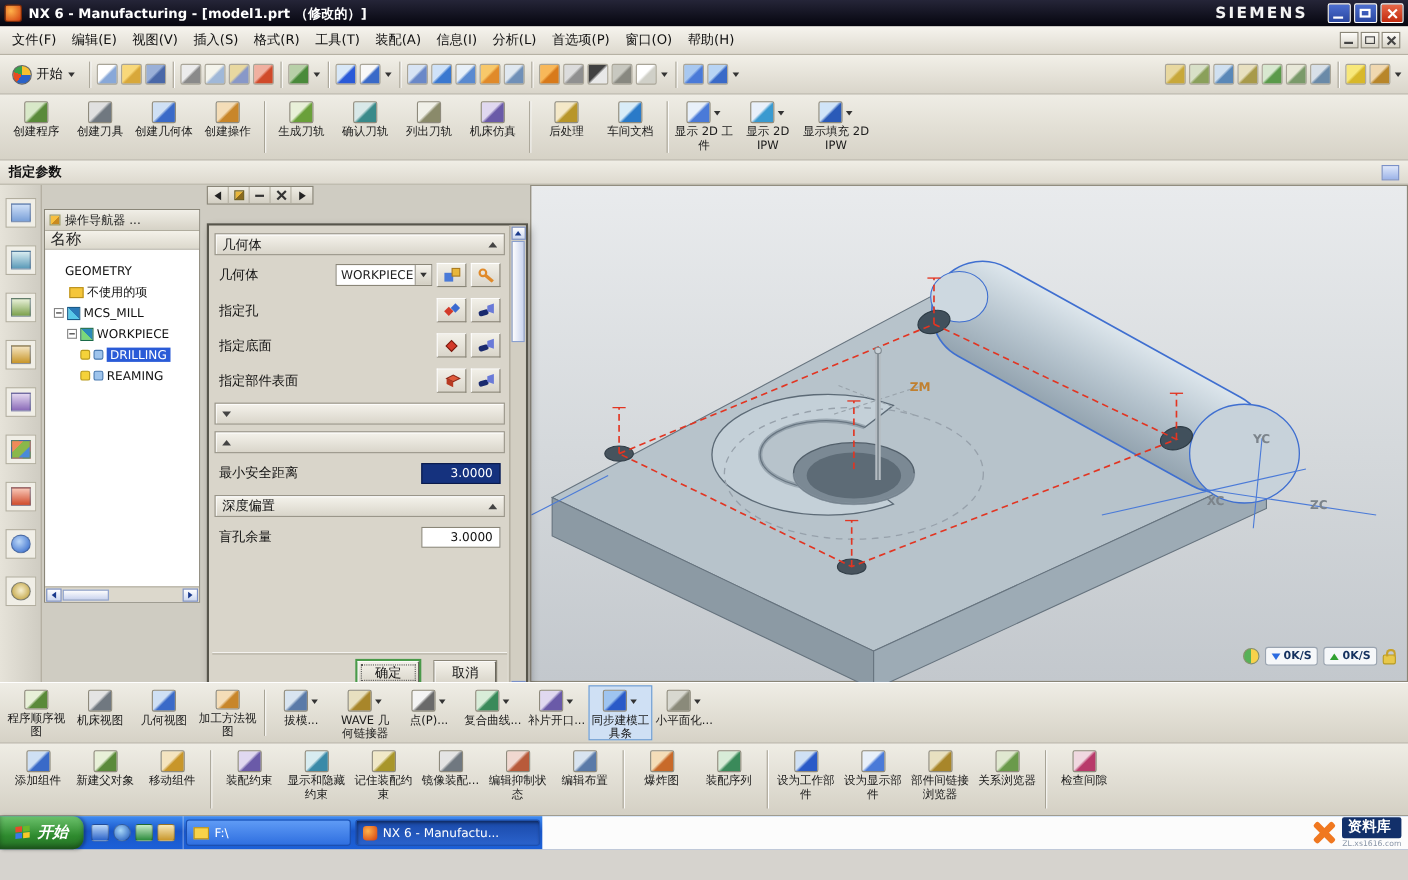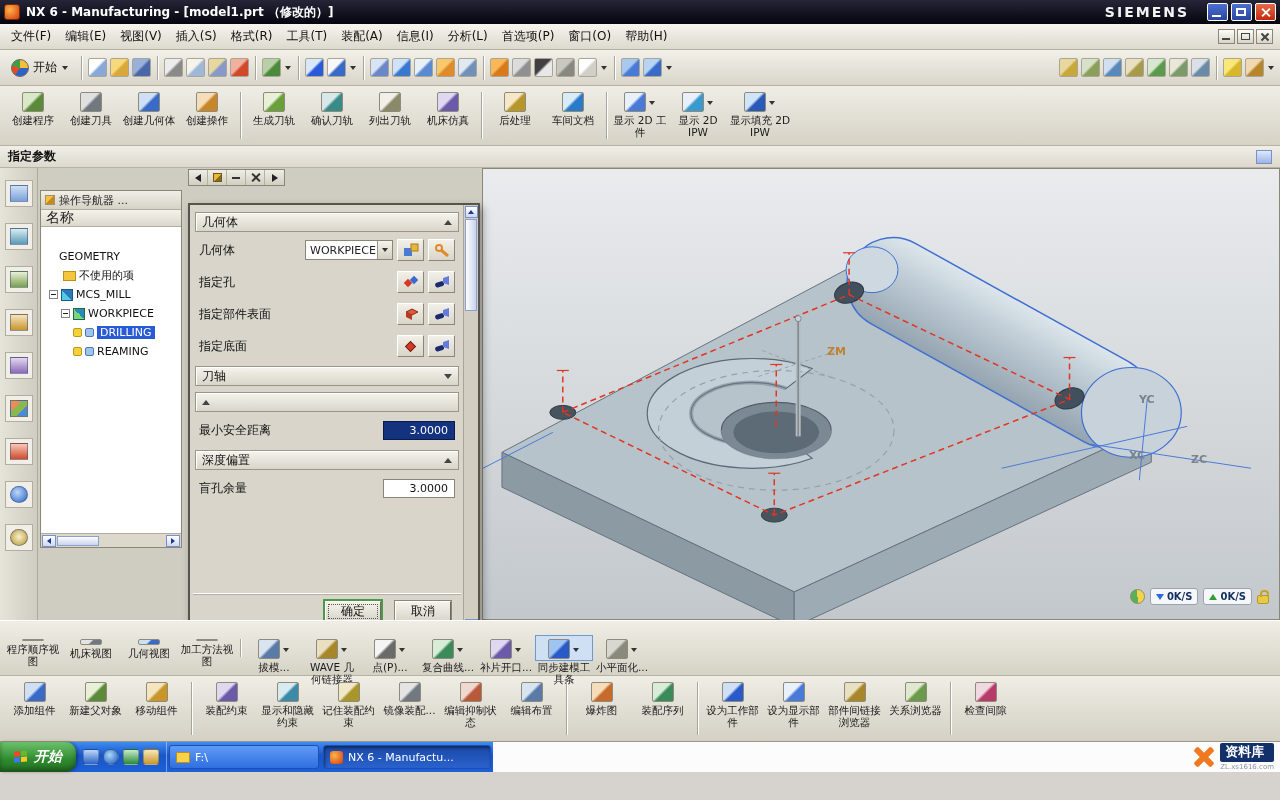--- a/index.html
+++ b/index.html
@@ -66,21 +66,21 @@
   
   .resbar{position:absolute;left:0;top:0;bottom:0;width:38px;background:linear-gradient(90deg,#e6e3d9,#cfccc2);border-right:1px solid #aeaa9c;display:flex;flex-direction:column;align-items:center;padding-top:12px;}
   .ricon{width:28px;height:27px;margin-bottom:16px;border:1px solid #b2ae9f;background:#f0eee6;position:relative;flex:0 0 auto;}
   .ricon i{position:absolute;inset:4px;border:1px solid rgba(60,80,120,.55);}
 
   
   .navpanel{position:absolute;left:40px;top:22px;width:142px;height:358px;background:#fff;border:1px solid #8a8678;display:flex;flex-direction:column;}
   .nav-title{height:19px;background:linear-gradient(#f0eee6,#d6d2c6);border-bottom:1px solid #b0ac9e;display:flex;align-items:center;gap:4px;font-size:11px;padding:0 4px;color:#222;}
   .grip{width:10px;height:10px;background:linear-gradient(135deg,#f8c040 50%,#c88a20 50%);border:1px solid #996;}
   .nav-colhdr{height:17px;background:linear-gradient(#f4f2ea,#dcd8cc);border-bottom:1px solid #b0ac9e;font-size:14px;display:flex;align-items:center;padding:0 5px;color:#222;}
-  .tree{flex:1;overflow:hidden;padding-top:20px;}
+  .tree{flex:1;overflow:hidden;padding-top:10px;}
   .trow{height:19px;display:flex;align-items:center;gap:3px;font-size:11px;white-space:nowrap;color:#111;}
   .expander{width:9px;height:9px;border:1px solid #848484;background:#fff;position:relative;flex:0 0 auto;}
   .expander::after{content:'';position:absolute;left:1px;top:3px;width:5px;height:1px;background:#222;}
   .fold{width:13px;height:10px;background:#f5c63a;border:1px solid #b8901e;flex:0 0 auto;}
   .mcsico{width:12px;height:12px;background:linear-gradient(45deg,#58c8e8 50%,#2a7ab8 50%);border:1px solid #1a5a88;flex:0 0 auto;}
   .wpico{width:12px;height:12px;background:linear-gradient(45deg,#7ad87a 50%,#2a8ab8 50%);border:1px solid #1a6a48;flex:0 0 auto;}
   .mk{width:9px;height:9px;border-radius:2px;flex:0 0 auto;}
   .mk.y{background:#f5d23a;border:1px solid #b89a1e;}
   .mk.b{background:#9ec4ec;border:1px solid #4a7ab0;}
   .tlabel.sel{background:#2a5bd7;color:#fff;padding:0 3px;}
@@ -138,21 +138,21 @@
   .dfield.sel{background:#15327e;color:#fff;border-color:#0a1a4a;}
   .dlg-footer{margin-top:auto;border-top:1px solid #b4b0a2;box-shadow:0 -1px 0 #fff;padding:6px 10px 8px;display:flex;justify-content:flex-end;gap:14px;}
   .btn{min-width:56px;height:21px;font-size:12px;color:#111;background:linear-gradient(#f4f2ea,#d9d5ca);border:1px solid;border-color:#fff #6a675d #6a675d #fff;box-shadow:0 0 0 1px #8a8678;}
   .btn.default{box-shadow:0 0 0 2px #4a9a4a;outline:1px dotted #555;outline-offset:-4px;}
   .dscroll{width:15px;background:#d2cec2;border-left:1px solid #a8a496;display:flex;flex-direction:column;align-items:center;padding:1px;}
   .dthumb{width:12px;height:92px;background:linear-gradient(90deg,#fdfdfd,#c9d3ee);border:1px solid #8aa0d0;margin-top:1px;}
   .dtrack{flex:1;}
   .sbtn.v{width:13px;}
 
   
-  .tbv{height:56px;background:linear-gradient(#efede5,#d6d2c6);border-top:1px solid #fff;border-bottom:1px solid #b6b2a4;display:flex;align-items:stretch;padding:14px 4px;}
+  .tbv{height:56px;background:linear-gradient(#efede5,#d6d2c6);border-top:1px solid #fff;border-bottom:1px solid #b6b2a4;display:flex;align-items:stretch;padding:2px 4px;}
   .tba{height:66px;background:linear-gradient(#efede5,#d4d0c4);display:flex;align-items:stretch;padding:2px 4px;border-bottom:1px solid #9a968a;}
   .bb2{width:61px;display:flex;flex-direction:column;align-items:center;padding:3px 1px 1px;border:1px solid transparent;}
   .bb2 .blab{font-size:10.5px;line-height:12px;}
   .bb.active{background:#cfe0f4;border:1px solid #6a9ad0;}
 
   
   .taskbar{height:30px;display:flex;align-items:stretch;background:linear-gradient(#3f8cf3,#1956c8 45%,#1c60d8);}
   .start{width:76px;background:linear-gradient(#6cc26c,#2e8a2e 60%,#247024);border-radius:0 10px 10px 0;color:#fff;font-style:italic;font-weight:bold;font-size:14px;display:flex;align-items:center;justify-content:center;gap:5px;box-shadow:inset 0 -3px 5px rgba(0,0,0,.3),2px 0 3px rgba(0,0,0,.3);}
   .winflag{width:15px;height:13px;display:grid;grid-template-columns:6px 6px;grid-template-rows:5px 5px;gap:1px;transform:skewY(-6deg);}
   .winflag i:nth-child(1){background:#e84a2a;} .winflag i:nth-child(2){background:#6ab82a;}
@@ -486,21 +486,21 @@
           <line x1="276" y1="208" x2="356" y2="182"></line>
           <line x1="280" y1="182" x2="352" y2="210"></line>
         </g>
 
         <line x1="316" y1="150" x2="316" y2="268" stroke="#b4bcc2" stroke-width="5"></line>
         <line x1="316" y1="150" x2="316" y2="268" stroke="#7e888f" stroke-width="1.5"></line>
         <circle cx="316" cy="150" r="3" fill="#c8d0d6" stroke="#7e888f"></circle>
       </svg>
       <span class="axlab zm" style="left:344px;top:176px">ZM</span>
       <span class="axlab" style="left:656px;top:224px">YC</span>
-      <span class="axlab" style="left:646px;top:280px">XC</span>
+      <span class="axlab" style="left:614px;top:280px">XC</span>
       <span class="axlab" style="left:708px;top:284px">ZC</span>
       <div class="vchips">
         <i class="netico"></i>
         <span class="chip">
             <i class="adn"></i>
             <span>0K/S</span>
           </span>
         <span class="chip">
             <i class="aup"></i>
             <span>0K/S</span>
@@ -563,50 +563,49 @@
               </svg>
             </button>
           <button class="dib">
               <svg width="16" height="14">
                 <rect x="1" y="7" width="9" height="5" rx="2" fill="#1a2a6e" transform="rotate(-16 5 9)"></rect>
                 <polygon points="9,3 15,1 15,10 9,8" fill="#6a7ad8"></polygon>
               </svg>
             </button>
         </div>
         <div class="drow">
+          <span class="dlab">指定底面</span>
+          <button class="dib">
+              <svg width="16" height="14">
+                <rect x="4" y="4" width="7" height="7" fill="#d33a2a" transform="rotate(45 7.5 7.5)" stroke="#7a1a0e"></rect>
+              </svg>
+            </button>
+          <button class="dib">
+              <svg width="16" height="14">
+                <rect x="1" y="7" width="9" height="5" rx="2" fill="#1a2a6e" transform="rotate(-16 5 9)"></rect>
+                <polygon points="9,3 15,1 15,10 9,8" fill="#6a7ad8"></polygon>
+              </svg>
+            </button>
+        </div>
+        <div class="drow">
           <span class="dlab">指定部件表面</span>
           <button class="dib">
               <svg width="16" height="14">
                 <polygon points="3,5 9,2 15,5 9,8" fill="#e05a3a" stroke="#8a2a1a"></polygon>
                 <polygon points="3,5 9,8 9,13 3,10" fill="#b83a22"></polygon>
               </svg>
             </button>
           <button class="dib">
               <svg width="16" height="14">
                 <rect x="1" y="7" width="9" height="5" rx="2" fill="#1a2a6e" transform="rotate(-16 5 9)"></rect>
                 <polygon points="9,3 15,1 15,10 9,8" fill="#6a7ad8"></polygon>
               </svg>
             </button>
         </div>
-        <div class="drow">
-          <span class="dlab">指定底面</span>
-          <button class="dib">
-              <svg width="16" height="14">
-                <rect x="4" y="4" width="7" height="7" fill="#d33a2a" transform="rotate(45 7.5 7.5)" stroke="#7a1a0e"></rect>
-              </svg>
-            </button>
-          <button class="dib">
-              <svg width="16" height="14">
-                <rect x="1" y="7" width="9" height="5" rx="2" fill="#1a2a6e" transform="rotate(-16 5 9)"></rect>
-                <polygon points="9,3 15,1 15,10 9,8" fill="#6a7ad8"></polygon>
-              </svg>
-            </button>
-        </div>
         <div class="sec">
-          <span class="st">刀轴</span>
           <i class="chev dn"></i>
         </div>
         <div class="sec">
           <i class="chev up"></i>
         </div>
         <div class="drow">
           <span class="dlab">最小安全距离</span>
           <div class="dfield sel">3.0000</div>
         </div>
         <div class="sec">

